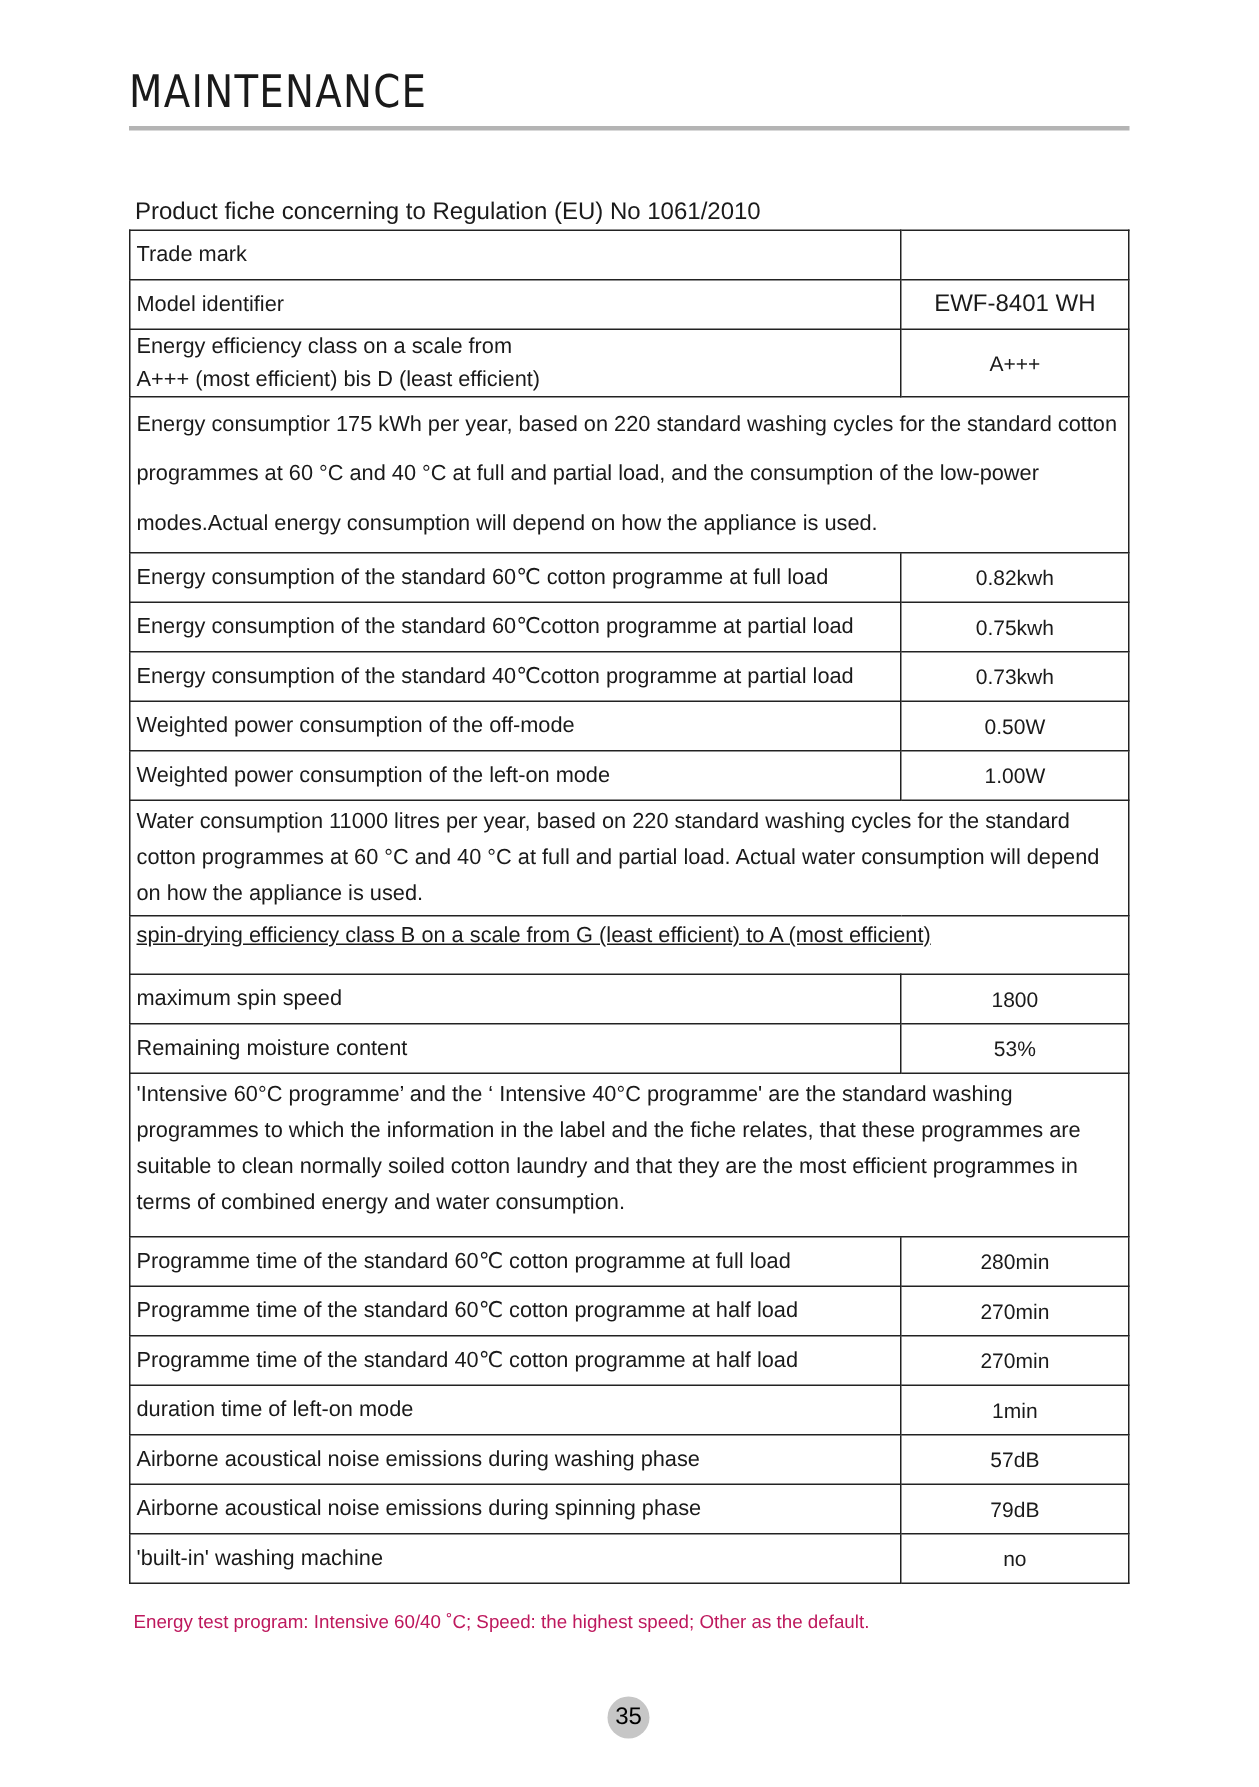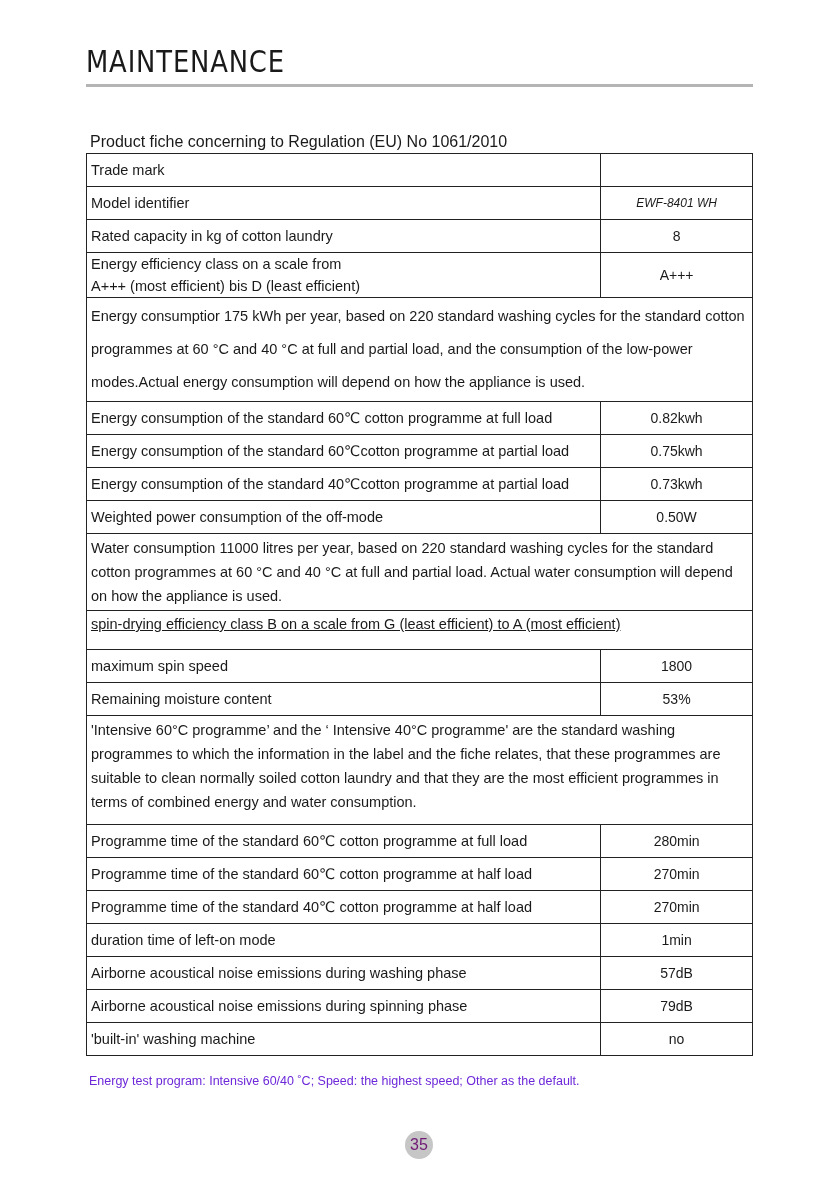--- a/index.html
+++ b/index.html
@@ -8,51 +8,47 @@
   .title { position: absolute; left: 86px; top: 44px; font-size: 30px; letter-spacing: 1px;
            font-family: "DejaVu Sans", sans-serif; font-weight: normal; color: #1a1a1a;
            transform: scaleX(0.86); transform-origin: left top; }
   .rule { position: absolute; left: 86px; top: 84px; width: 667px; height: 3px; background: #b4b4b4; }
   .subtitle { position: absolute; left: 90px; top: 133px; font-size: 16px; color: #1a1a1a; }
   table { position: absolute; left: 86px; top: 153px; width: 667px; border-collapse: collapse;
           font-size: 14.5px; }
   td { border: 1.5px solid #222; padding: 0 4px; vertical-align: middle; line-height: 22px; }
   td.label { width: 506px; }
   td.value { width: 143px; text-align: center; font-size: 14px; }
-  td.value.small { font-size: 12px; font-style: italic; }
+  td.value.small { font-size: 16px; }
   tr.h34 td { height: 32px; }
   tr.h46 td { height: 44px; }
   .para { line-height: 24px; padding-top: 2px; padding-bottom: 2px; }
   .para.tall { line-height: 33px; }
   .spin td { height: 36px; vertical-align: top; padding-top: 2px; text-decoration: underline; }
-  .footer-note { position: absolute; left: 89px; top: 1074px; font-size: 12.5px; color: #6d28d9; }
+  .footer-note { position: absolute; left: 89px; top: 1074px; font-size: 12.5px; color: #be185d; }
   .page-badge { position: absolute; left: 405px; top: 1131px; width: 28px; height: 28px;
                 border-radius: 50%; background: #c6c6c6; display: flex; align-items: center;
-                justify-content: center; font-size: 16px; color: #701a75; text-align: center; }
+                justify-content: center; font-size: 16px; color: #000000; text-align: center; }
 </style>
 </head>
 <body>
 
 <div class="title">MAINTENANCE</div>
 <div class="rule"></div>
 <div class="subtitle">Product fiche concerning to Regulation (EU) No 1061/2010</div>
 
 <table>
   <tbody>
       <tr class="h34">
     <td class="label">Trade mark</td>
     <td class="value"></td>
   </tr>
   <tr class="h34">
     <td class="label">Model identifier</td>
     <td class="value small">EWF-8401 WH</td>
-  </tr>
-  <tr class="h34">
-    <td class="label">Rated capacity in kg of cotton laundry</td>
-    <td class="value">8</td>
   </tr>
   <tr class="h46">
     <td class="label">
       <div>Energy efficiency class on a scale from</div>
       <div> A+++ (most efficient) bis D (least efficient)</div>
     </td>
     <td class="value">A+++</td>
   </tr>
   <tr>
     <td colspan="2" class="para tall">Energy consumptior  175 kWh per year, based on 220 standard washing cycles for  the standard cotton programmes at 60 °C and 40 °C at full and partial load, and the consumption of the low-power modes.Actual energy consumption will depend on how the appliance is used.</td>
@@ -65,20 +61,24 @@
     <td class="label">Energy consumption of the standard 60℃cotton programme at partial load</td>
     <td class="value">0.75kwh</td>
   </tr>
   <tr class="h34">
     <td class="label">Energy consumption of the standard 40℃cotton programme at partial load</td>
     <td class="value">0.73kwh</td>
   </tr>
   <tr class="h34">
     <td class="label">Weighted power consumption of the off-mode</td>
     <td class="value">0.50W</td>
+  </tr>
+  <tr class="h34">
+    <td class="label">Weighted power consumption of the left-on mode</td>
+    <td class="value">1.00W</td>
   </tr>
   <tr>
     <td colspan="2" class="para">Water consumption 11000 litres per year,       based on 220 standard washing cycles for the standard cotton  programmes at 60 °C and 40 °C at full and partial load. Actual water consumption will depend on how the appliance is used.</td>
   </tr>
   <tr class="spin">
     <td colspan="2">spin-drying efficiency class B on a scale from G (least efficient) to A (most efficient)</td>
   </tr>
   <tr class="h34">
     <td class="label">maximum spin speed</td>
     <td class="value">1800</td>

